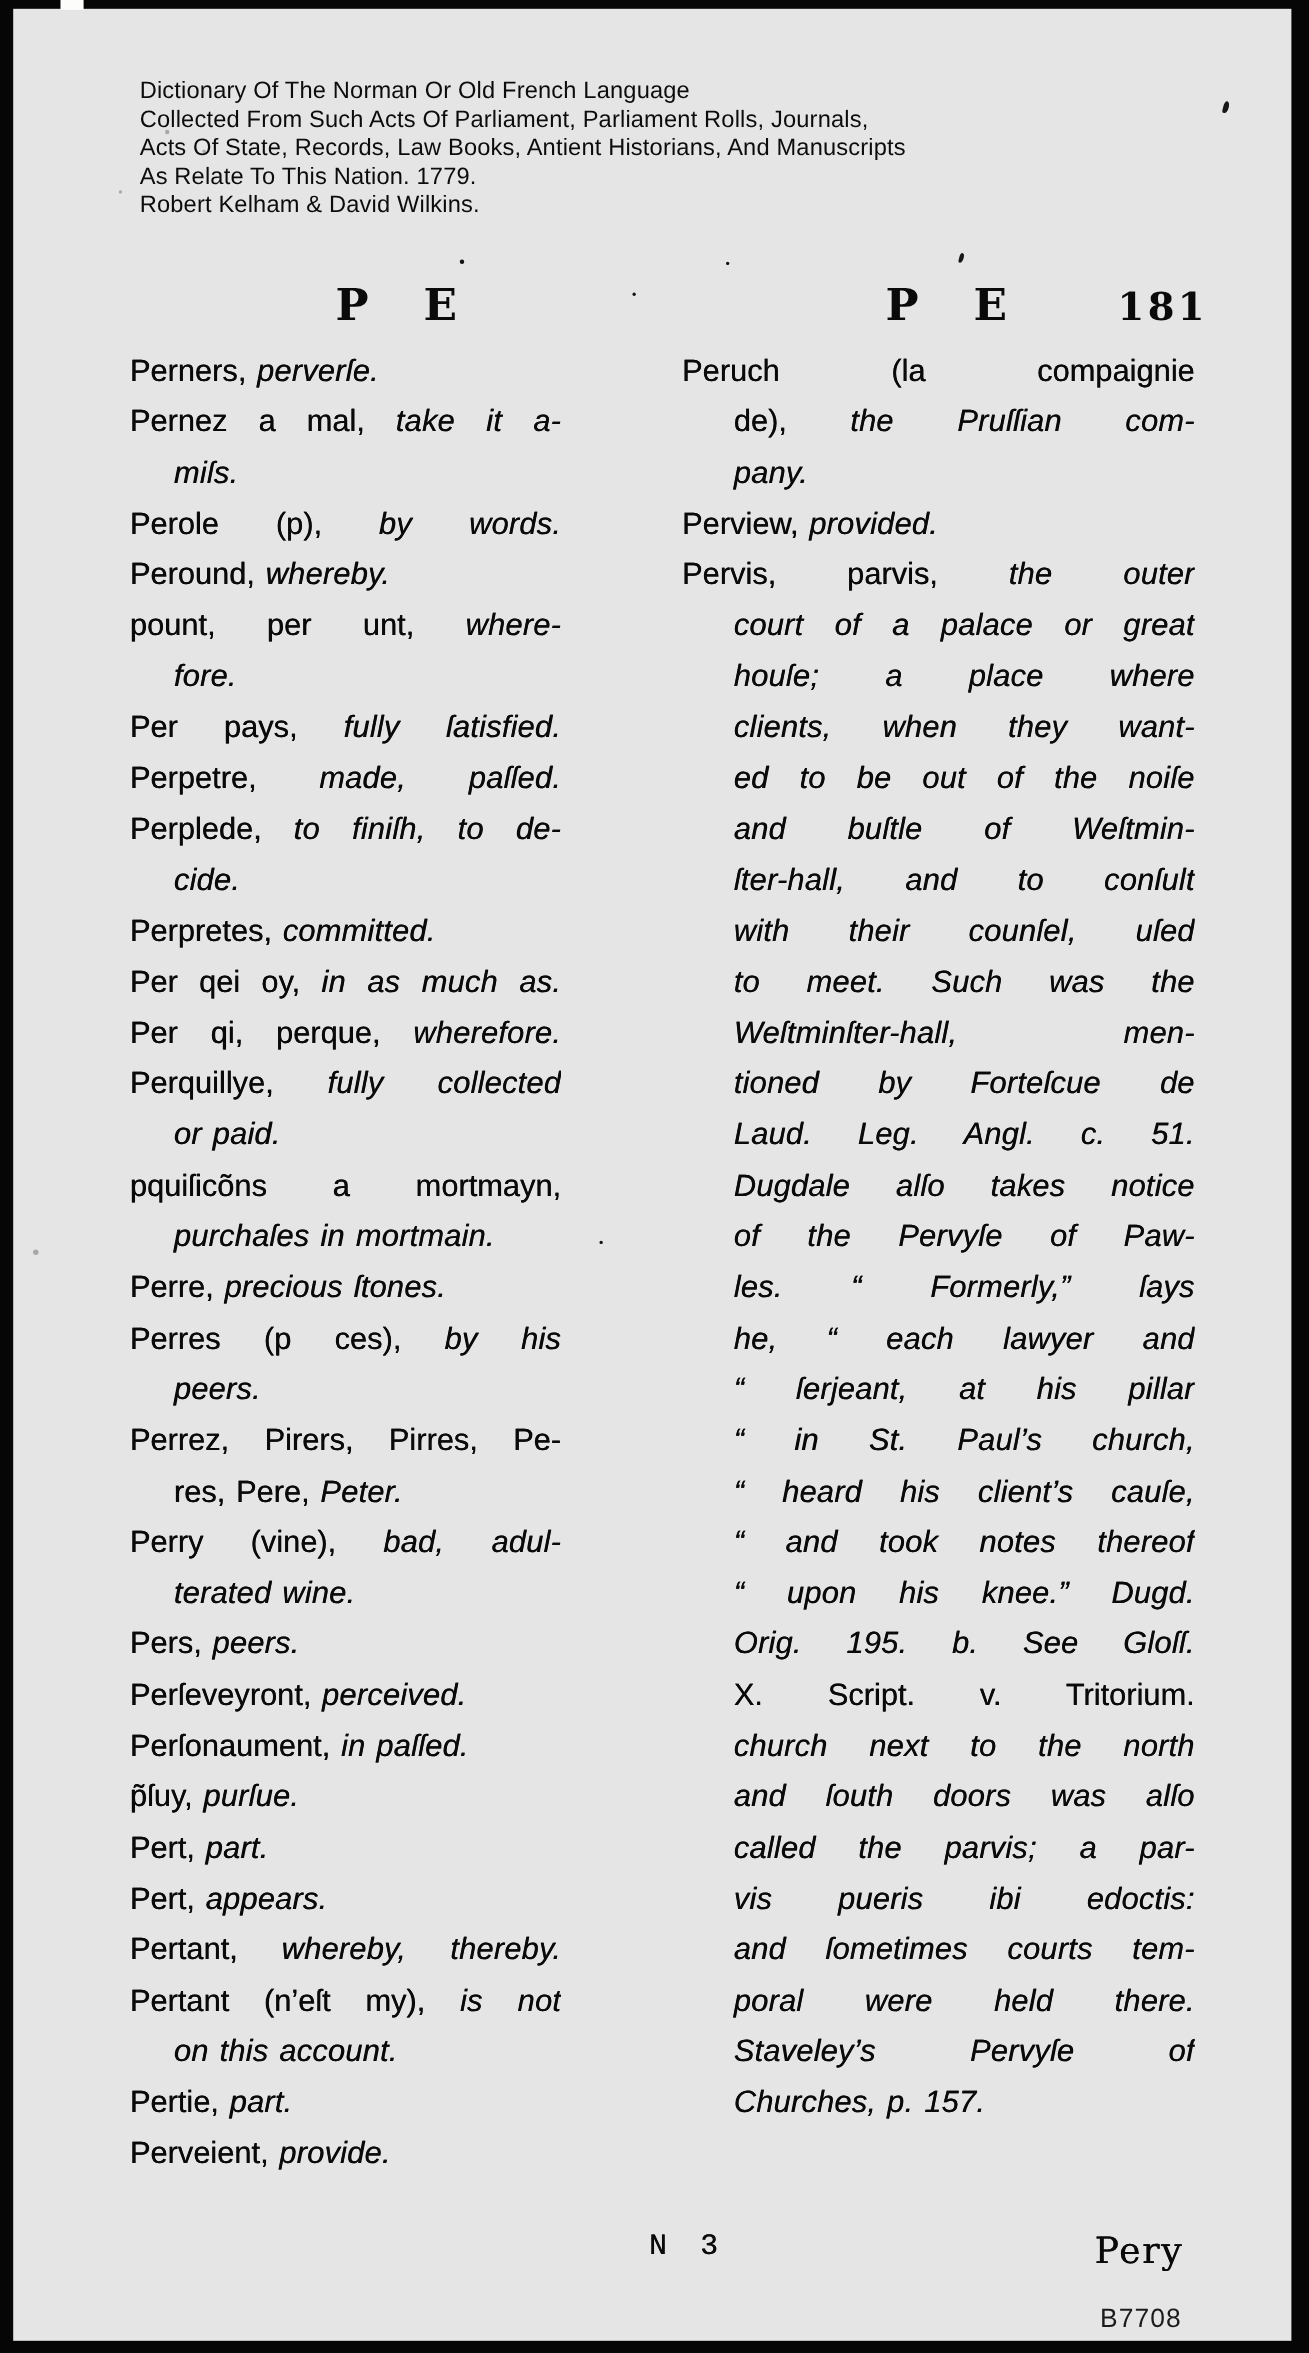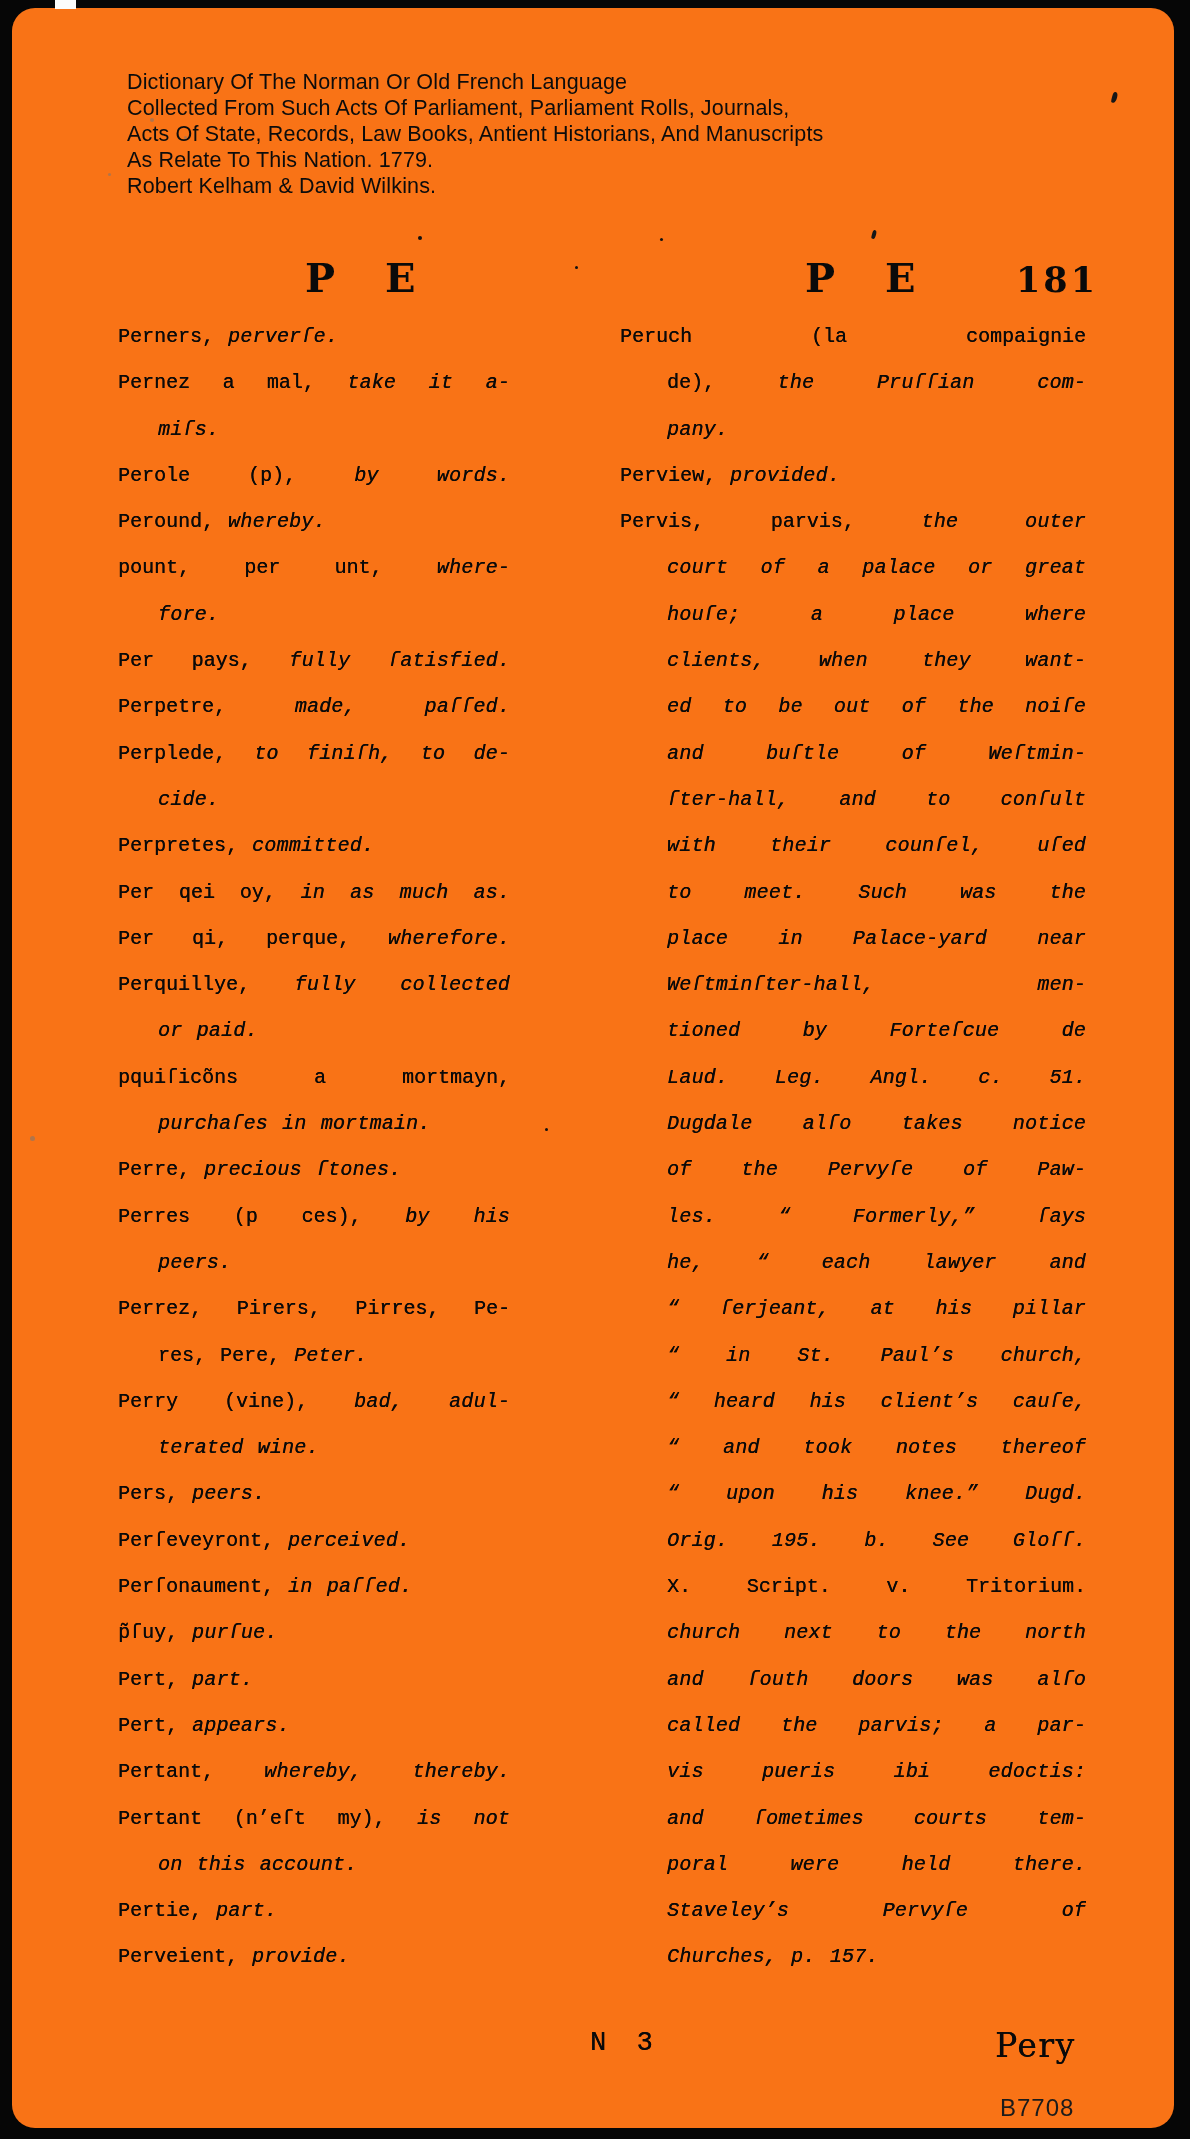--- a/index.html
+++ b/index.html
@@ -1,32 +1,32 @@
 <!DOCTYPE html>
 <html><head>
 <meta charset="utf-8">
 <title>Scanned Dictionary Page</title>
 <style>
   html,body{margin:0;padding:0;background:#2a2a2a;}
   .frame{position:relative;width:1190px;height:2139px;background:#060606;overflow:hidden;}
-  .page{position:absolute;left:12px;top:8px;right:16px;bottom:11px;background:#f97316;overflow:hidden;border-radius:23px;}
+  .page{position:absolute;left:12px;top:8px;right:16px;bottom:11px;background:#e5e5e5;overflow:hidden;}
   .border-notch{position:absolute;left:55px;top:0;width:21px;height:9px;background:#fcfcfb;}
 
   .caption{position:absolute;left:115px;top:62px;
     font-family:"Liberation Sans",sans-serif;font-size:21.5px;line-height:25.9px;
     color:#0c0c0c;letter-spacing:.15px;white-space:nowrap;}
 
   .rhead{position:absolute;top:246px;font-family:"DejaVu Serif",serif;font-weight:700;
     font-size:40px;letter-spacing:18px;color:#0a0a0a;}
   .rhead-left{left:293px;}
   .rhead-right{left:793px;}
   .pageno{position:absolute;top:251px;left:1004px;font-family:"DejaVu Serif",serif;
     font-weight:700;font-size:35px;letter-spacing:3px;color:#0a0a0a;}
 
-  .col{position:absolute;top:306px;font-family:Liberation Mono, monospace;font-size:20px;
+  .col{position:absolute;top:306px;font-family:Liberation Sans, sans-serif;font-size:28px;
     line-height:46.3px;color:#0a0a0a;text-shadow:.3px 0 0 currentColor;word-spacing:2px;}
   .col-left{left:106px;width:392px;}
   .col-right{left:608px;width:466px;}
   .line{height:46.3px;overflow:hidden;white-space:normal;}
   .line.jus{text-align:justify;text-align-last:justify;text-justify:inter-word;}
   .col-left .line.ind{padding-left:40px;}
   .col-right .line.ind{padding-left:47px;}
   .line i{font-style:italic;letter-spacing:.2px;}
 
   .signature{position:absolute;left:578px;top:2020px;font-family:Liberation Mono, monospace;
@@ -104,21 +104,20 @@
         <div class="line"><span>Perview, </span><i>provided.</i></div>
         <div class="line jus"><span>Pervis, parvis, </span><i>the outer</i></div>
         <div class="line ind jus"><i>court of a palace or great</i></div>
         <div class="line ind jus"><i>houſe; a place where</i></div>
         <div class="line ind jus"><i>clients, when they want-</i></div>
         <div class="line ind jus"><i>ed to be out of the noiſe</i></div>
         <div class="line ind jus"><i>and buſtle of Weſtmin-</i></div>
         <div class="line ind jus"><i>ſter-hall, and to conſult</i></div>
         <div class="line ind jus"><i>with their counſel, uſed</i></div>
         <div class="line ind jus"><i>to meet. Such was the</i></div>
-        <div class="line ind jus"><i>place in Palace-yard near</i></div>
         <div class="line ind jus"><i>Weſtminſter-hall, men-</i></div>
         <div class="line ind jus"><i>tioned by Forteſcue de</i></div>
         <div class="line ind jus"><i>Laud. Leg. Angl. c. 51.</i></div>
         <div class="line ind jus"><i>Dugdale alſo takes notice</i></div>
         <div class="line ind jus"><i>of the Pervyſe of Paw-</i></div>
         <div class="line ind jus"><i>les. “ Formerly,” ſays</i></div>
         <div class="line ind jus"><i>he, “ each lawyer and</i></div>
         <div class="line ind jus"><i>“ ſerjeant, at his pillar</i></div>
         <div class="line ind jus"><i>“ in St. Paul’s church,</i></div>
         <div class="line ind jus"><i>“ heard his client’s cauſe,</i></div>

